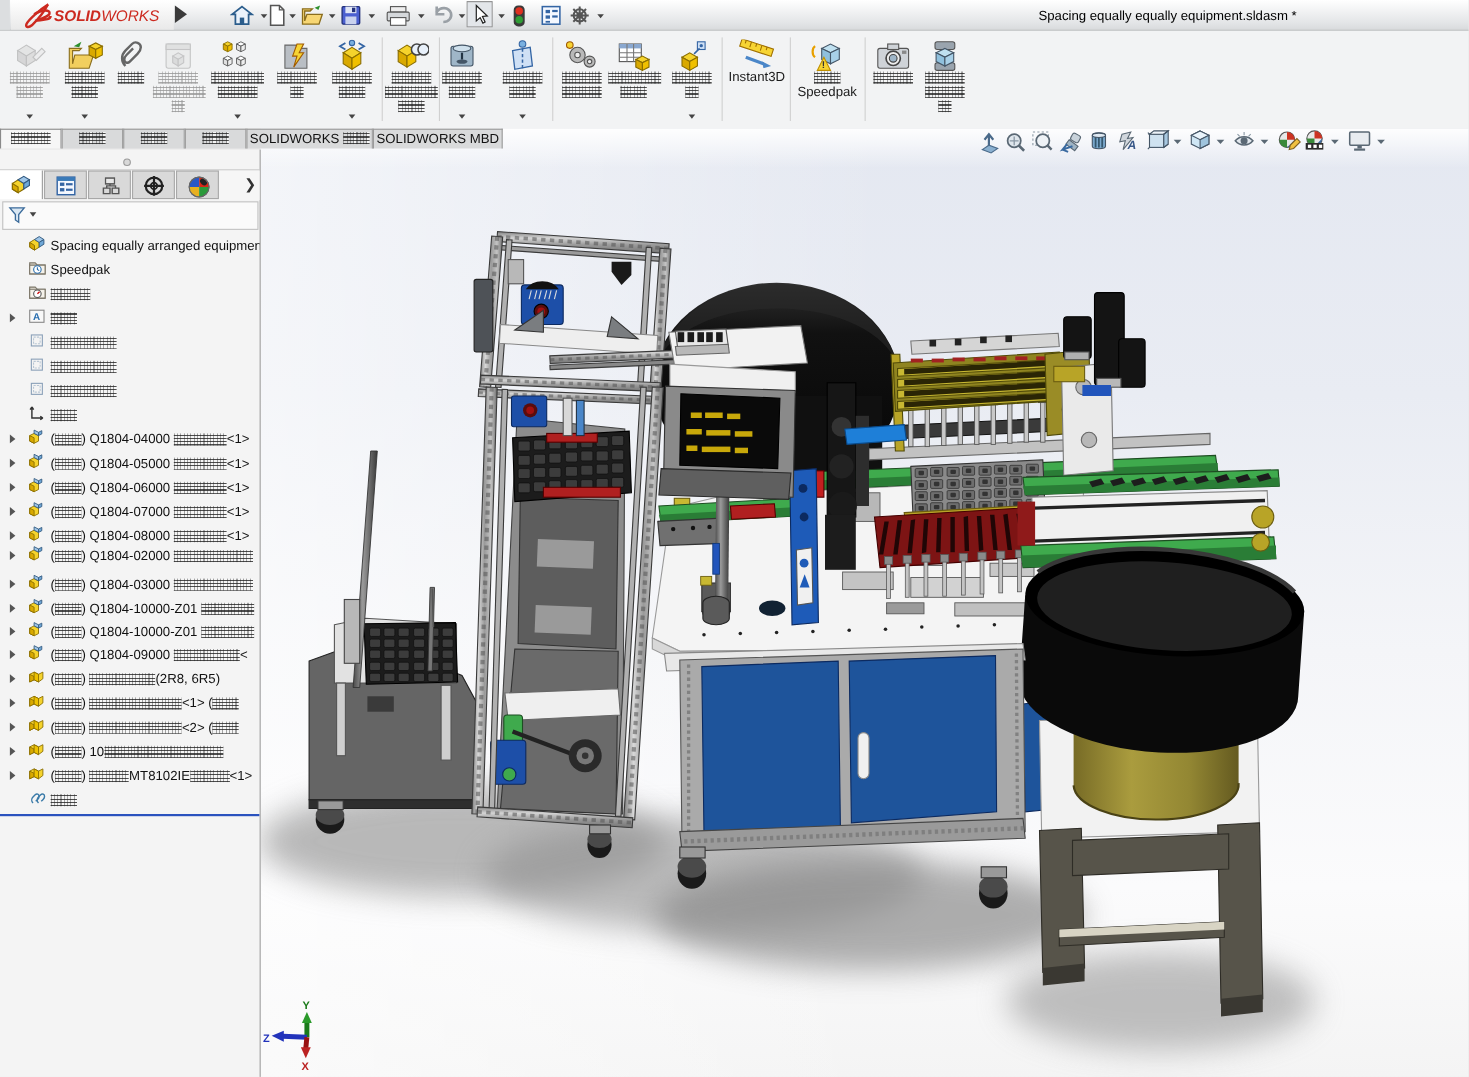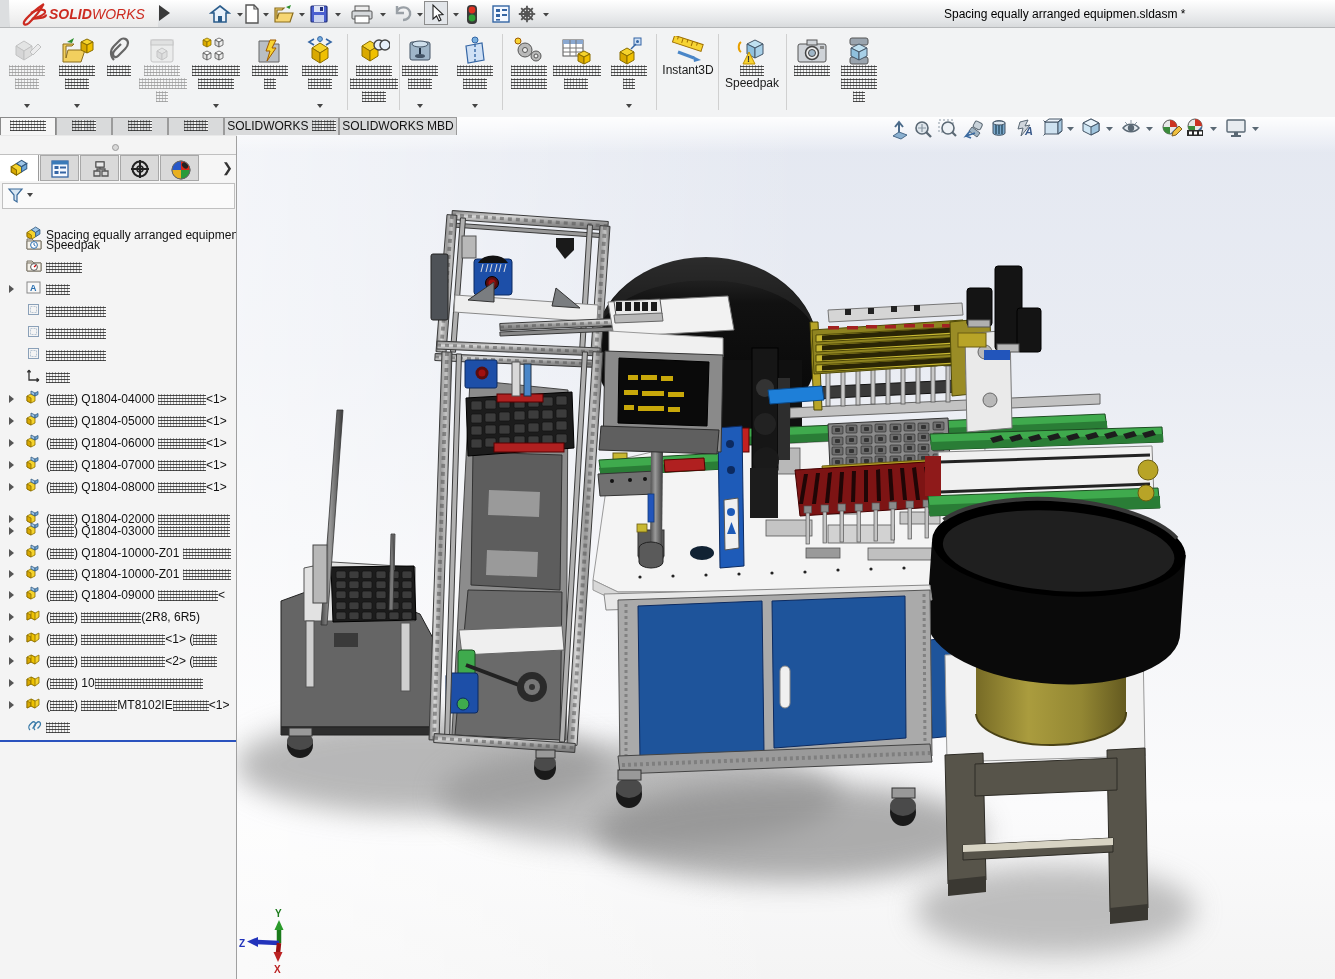--- a/index.html
+++ b/index.html
@@ -110,21 +110,21 @@
           <line x1="11" y1="11" x2="5.208654512475958" y2="16.80519745091714"></line>
           <line x1="11" y1="11" x2="2.8000103998341768" y2="11.013059753915192"></line>
           <line x1="11" y1="11" x2="5.190192586623364" y2="5.213279182518491"></line>
           <line x1="11" y1="11" x2="10.980410379479292" y2="2.800023399620713"></line>
           <line x1="11" y1="11" x2="16.782092477869067" y2="5.185586308373822"></line>
         </g>
       </svg></div>
     <div style="position:absolute;left:542px;top:4px"><svg width="8" height="20" viewBox="0 0 8 20" style="">
         <path d="M1 9 L7 9 L4 12.5 Z" fill="#444"></path>
       </svg></div>
-    <div style="position:absolute;left:944px;top:7px;font-size:12px;color:#000">Spacing equally arranged equipmen.sldasm *</div>
+    <div style="position:absolute;left:944px;top:7px;font-size:12px;color:#000">Spacing equally equally equipment.sldasm *</div>
   </div>
 <div id="ribbon">
     <div class="rsep" style="left:347px"></div>
     <div class="rsep" style="left:399px"></div>
     <div class="rsep" style="left:502px"></div>
     <div class="rsep" style="left:656px"></div>
     <div class="rsep" style="left:718px"></div>
     <div class="rsep" style="left:786px"></div>
     <div class="rbtn" style="left:4px;width:46px">
       <div class="ricon"><svg width="34" height="28" viewBox="0 0 34 28" style="">
@@ -958,21 +958,21 @@
           </svg></div>
       </div>
       <div style="position:absolute;right:4px;top:5px;font-size:13px;color:#333">❯</div>
     </div>
     <div style="position:absolute;left:2px;top:47px;width:233px;height:26px;background:#fafafa;border:1px solid #c0c0c0">
       <div style="position:absolute;left:4px;top:3px"><svg width="18" height="18" viewBox="0 0 18 18" style="">
           <path d="M2 2 H15 L10 8 V15 L7 13 V8 Z" fill="#d8e6f2" stroke="#3a6a9a" stroke-width="1.2"></path>
         </svg></div>
       <div style="position:absolute;left:24px;top:9px;width:0;height:0;border:3px solid transparent;border-top:4px solid #444"></div>
     </div>
-    <div class="trow" style="top:88px">
+    <div class="trow" style="top:76px">
       <div class="ticon" style="left:26px"><svg width="15" height="15" viewBox="0 0 15 15" style="">
           <g transform="scale(1.07)">
             <polygon points="1,6 5,3.5 9,6 9,10 5,12.5 1,10" fill="#f5d32c" stroke="#8a6d00" stroke-width=".8"></polygon>
             <polygon points="5,3.5 9,6 13,3.5 9,1" fill="#9fc6e8" stroke="#335a80" stroke-width=".8"></polygon>
             <polygon points="9,6 13,3.5 13,7.5 9,10" fill="#6fa8d8" stroke="#335a80" stroke-width=".8"></polygon>
             <polygon points="1,6 5,8.5 5,12.5 1,10" fill="#d9a900" stroke="#8a6d00" stroke-width=".8"></polygon>
           </g>
         </svg></div>
       <div class="tlabel" style="left:46px"><span style="font-size:12px">Spacing equally arranged equipmen</span></div>
     </div>
@@ -1072,21 +1072,21 @@
     <div class="trow" style="top:340px">
       <div class="exp"></div>
       <div class="ticon" style="left:26px"><svg width="15" height="15" viewBox="0 0 15 15" style="">
           <polygon points="1,6 5,4 9,6 9,11 5,13 1,11" fill="#f5d32c" stroke="#8a6d00" stroke-width=".8"></polygon>
           <polygon points="5,1 9,3 9,6 5,4 5,1" fill="#9fc6e8" stroke="#335a80" stroke-width=".8"></polygon>
           <polygon points="9,3 12,1.5 12,4.5 9,6" fill="#6fa8d8" stroke="#335a80" stroke-width=".8"></polygon>
           <polygon points="1,6 5,8 5,13 1,11" fill="#d9a900" stroke="#8a6d00" stroke-width=".8"></polygon>
         </svg></div>
       <div class="tlabel" style="left:46px">(<i class="cj" style="width:24px;height:11px;vertical-align:-2px;background-image:repeating-linear-gradient(0deg,rgba(30,30,30,.78) 0 1px,transparent 1px 3px),repeating-linear-gradient(90deg,rgba(30,30,30,.38) 0 1px,transparent 1px 3px),repeating-linear-gradient(90deg,transparent 0 10px,rgba(248,248,248,.9) 10px 12px)"></i>) <span>Q1804-08000 </span><i class="cj" style="width:48px;height:11px;vertical-align:-2px;background-image:repeating-linear-gradient(0deg,rgba(30,30,30,.78) 0 1px,transparent 1px 3px),repeating-linear-gradient(90deg,rgba(30,30,30,.38) 0 1px,transparent 1px 3px),repeating-linear-gradient(90deg,transparent 0 10px,rgba(248,248,248,.9) 10px 12px)"></i>&lt;1&gt;</div>
     </div>
-    <div class="trow" style="top:372px">
+    <div class="trow" style="top:358px">
       <div class="exp"></div>
       <div class="ticon" style="left:26px"><svg width="15" height="15" viewBox="0 0 15 15" style="">
           <polygon points="1,6 5,4 9,6 9,11 5,13 1,11" fill="#f5d32c" stroke="#8a6d00" stroke-width=".8"></polygon>
           <polygon points="5,1 9,3 9,6 5,4 5,1" fill="#9fc6e8" stroke="#335a80" stroke-width=".8"></polygon>
           <polygon points="9,3 12,1.5 12,4.5 9,6" fill="#6fa8d8" stroke="#335a80" stroke-width=".8"></polygon>
           <polygon points="1,6 5,8 5,13 1,11" fill="#d9a900" stroke="#8a6d00" stroke-width=".8"></polygon>
         </svg></div>
       <div class="tlabel" style="left:46px">(<i class="cj" style="width:24px;height:11px;vertical-align:-2px;background-image:repeating-linear-gradient(0deg,rgba(30,30,30,.78) 0 1px,transparent 1px 3px),repeating-linear-gradient(90deg,rgba(30,30,30,.38) 0 1px,transparent 1px 3px),repeating-linear-gradient(90deg,transparent 0 10px,rgba(248,248,248,.9) 10px 12px)"></i>) <span>Q1804-02000 </span><i class="cj" style="width:72px;height:11px;vertical-align:-2px;background-image:repeating-linear-gradient(0deg,rgba(30,30,30,.78) 0 1px,transparent 1px 3px),repeating-linear-gradient(90deg,rgba(30,30,30,.38) 0 1px,transparent 1px 3px),repeating-linear-gradient(90deg,transparent 0 10px,rgba(248,248,248,.9) 10px 12px)"></i></div>
     </div>
     <div class="trow" style="top:384px">

